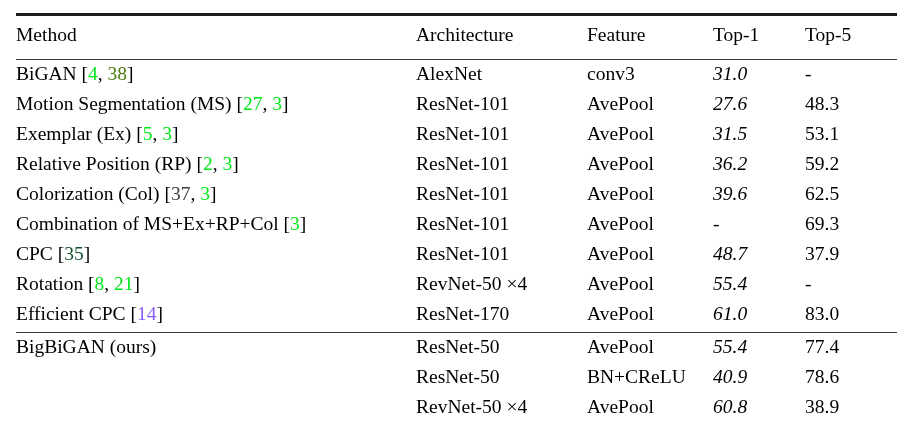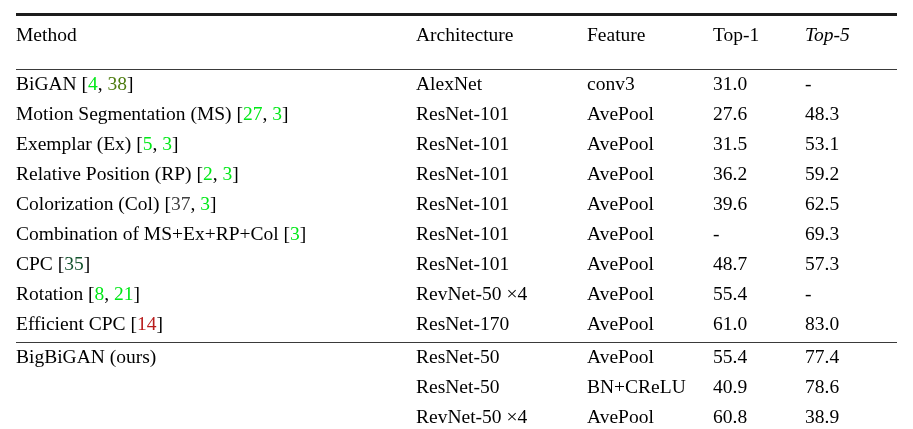--- a/index.html
+++ b/index.html
@@ -56,50 +56,51 @@
   tr.rule-mid td {
     height: 2px;
     padding: 0;
     border-top: 1.6px solid #3a3a3a;
   }
 
   
   tr.header-row td {
     height: 32px;
     padding-top: 6px;
-    padding-bottom: 12px;
+    padding-bottom: 2px;
   }
 
   
   tr.body-row td {
     height: 26px;
     padding-top: 2px;
     padding-bottom: 2px;
   }
 
   
   .cell-method   { padding-left: 5px; }
   .cell-arch     { padding-left: 5px; }
   .cell-feat     { padding-left: 5px; }
 
   
   .cell-top1 {
     border-left: 1.5px solid #555555;
     padding-left: 20px;
+    font-style: italic;
   }
   .cell-top5 {
     padding-left: 22px;
   }
 
   
   .head-top1 {
     border-left: 1.5px solid #555555;
     padding-left: 20px;
   }
-  .head-top5 { padding-left: 22px; font-style: italic; }
+  .head-top5 { padding-left: 22px; }
 
   
   .cite { color: #00e817; }
 
   .ours-label {
     padding-left: 5px;
     vertical-align: middle;
   }
 </style>
 </head>
@@ -169,31 +170,31 @@
           <td class="cell-arch">ResNet-101</td>
           <td class="cell-feat">AvePool</td>
           <td class="cell-top1">-</td>
           <td class="cell-top5">69.3</td>
         </tr>
         <tr class="body-row">
           <td class="cell-method"><span>CPC</span> [<span class="cite" style="color: #14532d;">35</span>]</td>
           <td class="cell-arch">ResNet-101</td>
           <td class="cell-feat">AvePool</td>
           <td class="cell-top1">48.7</td>
-          <td class="cell-top5">57.3</td>
+          <td class="cell-top5">37.9</td>
         </tr>
         <tr class="body-row">
           <td class="cell-method"><span>Rotation</span> [<span class="cite" style="color: rgb(0, 232, 23);">8</span>, <span class="cite" style="color: rgb(0, 232, 23);">21</span>]</td>
           <td class="cell-arch">RevNet-50 ×4</td>
           <td class="cell-feat">AvePool</td>
           <td class="cell-top1">55.4</td>
           <td class="cell-top5">-</td>
         </tr>
         <tr class="body-row">
-          <td class="cell-method"><span>Efficient CPC</span> [<span class="cite" style="color: #b91c1c;">14</span>]</td>
+          <td class="cell-method"><span>Efficient CPC</span> [<span class="cite" style="color: #8b5cf6;">14</span>]</td>
           <td class="cell-arch">ResNet-170</td>
           <td class="cell-feat">AvePool</td>
           <td class="cell-top1">61.0</td>
           <td class="cell-top5">83.0</td>
         </tr>
         <tr class="rule-mid">
           <td colspan="5"></td>
         </tr>
         <tr class="body-row">
           <td class="ours-label" rowspan="4">BigBiGAN (ours)</td>

